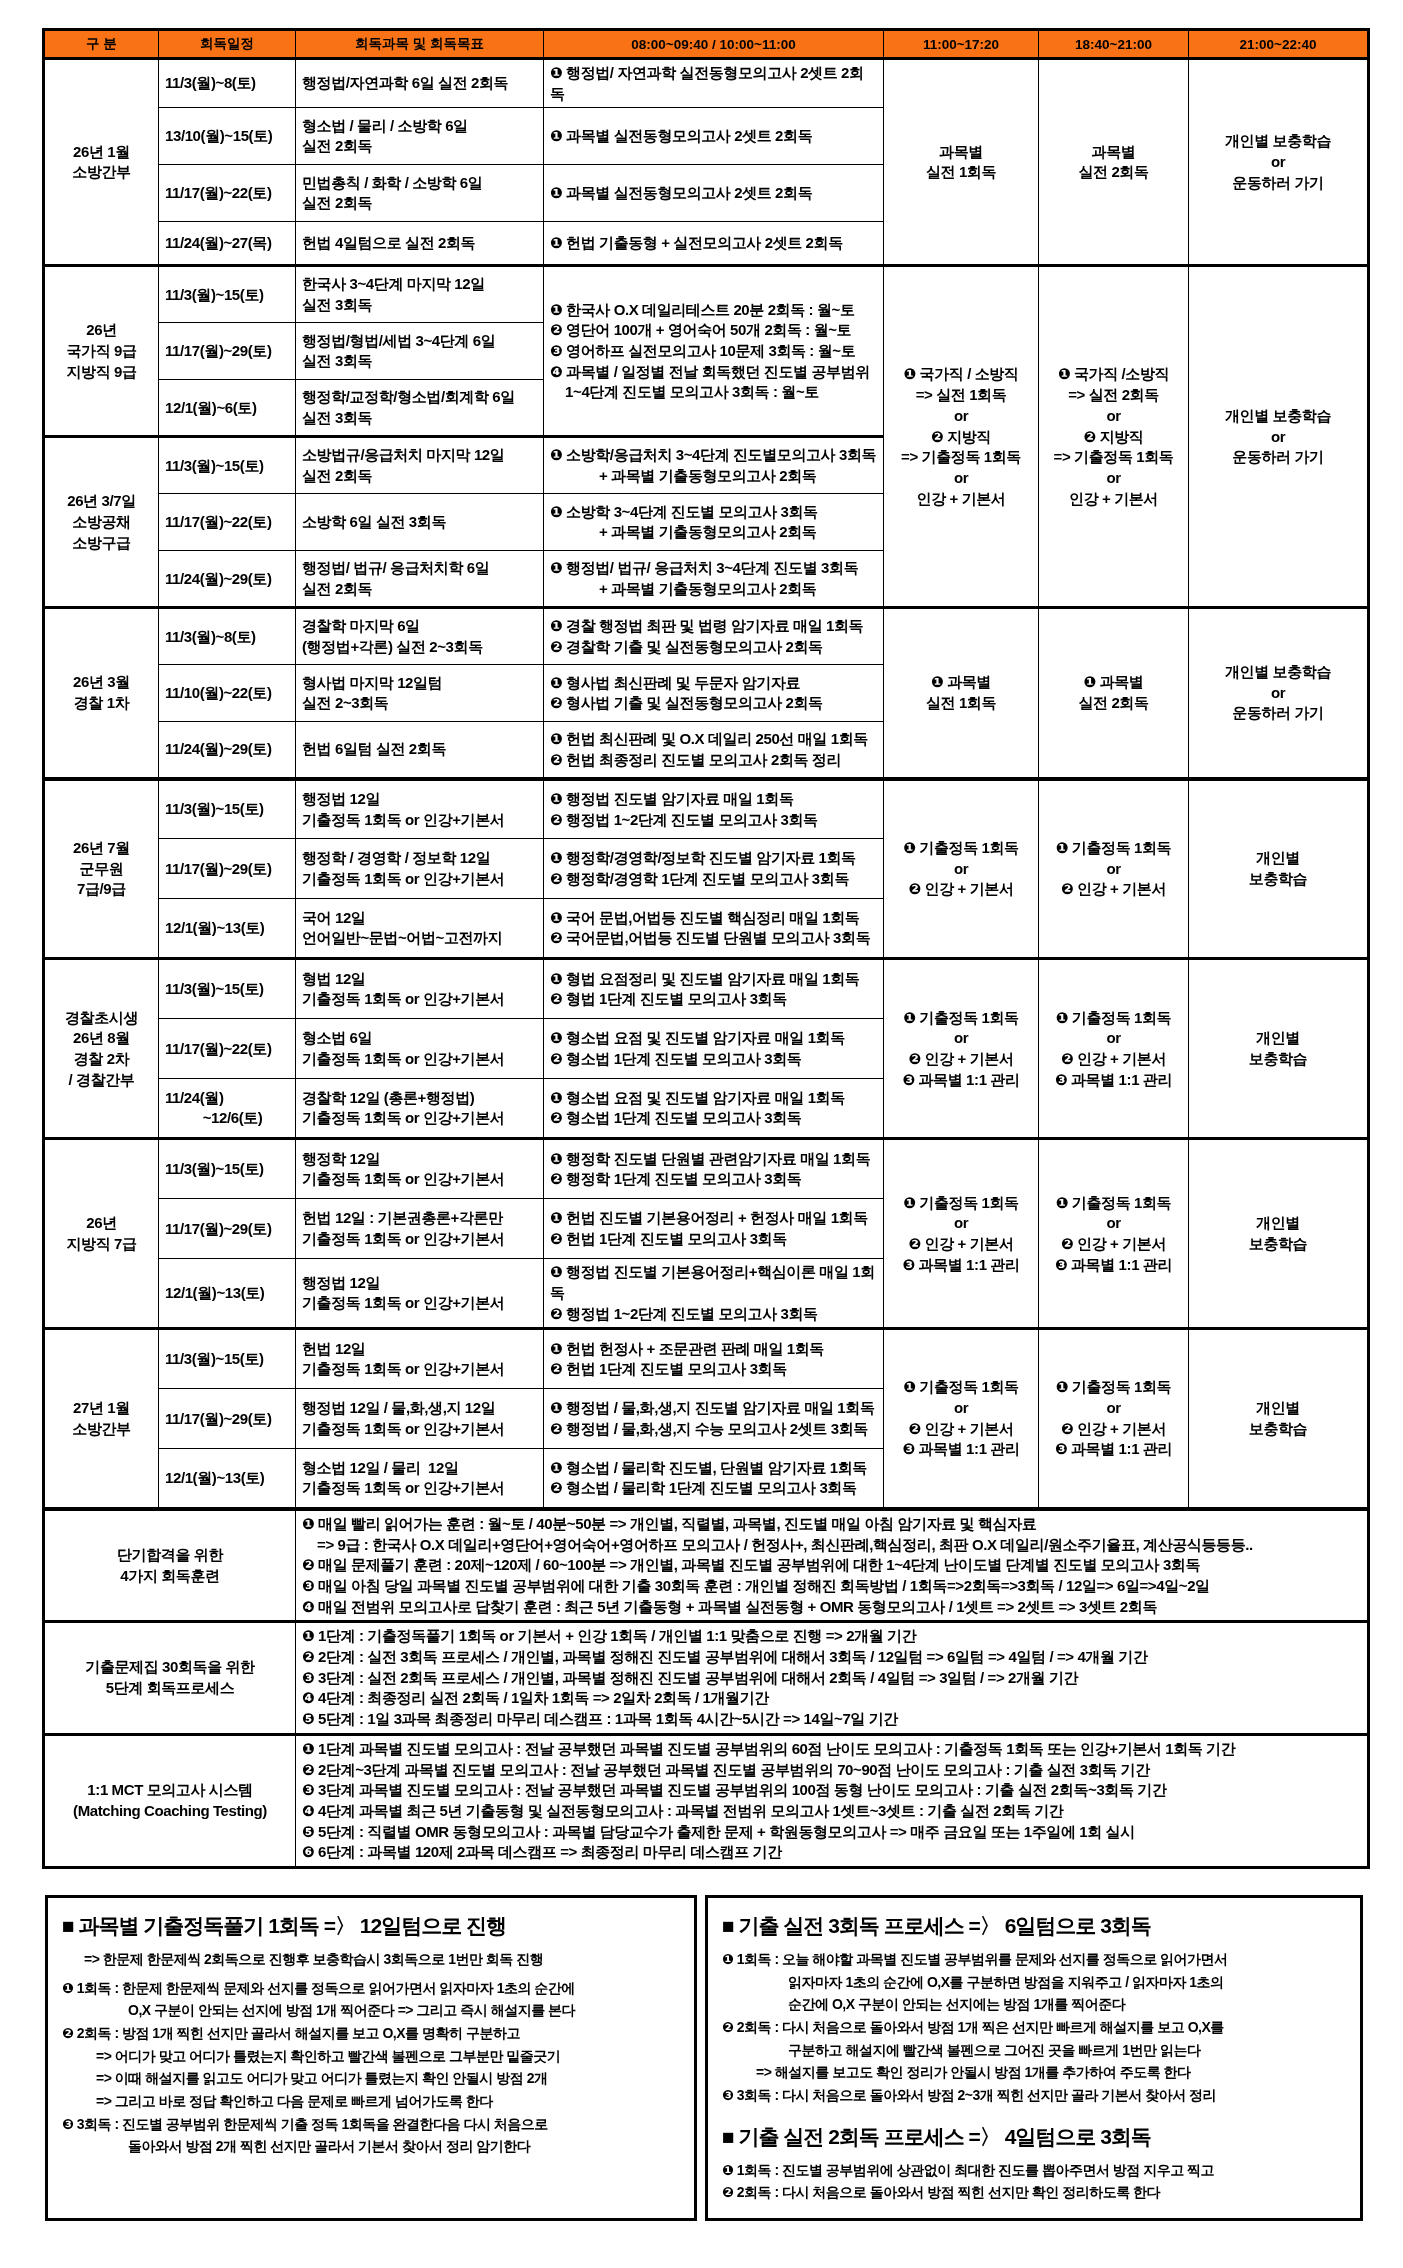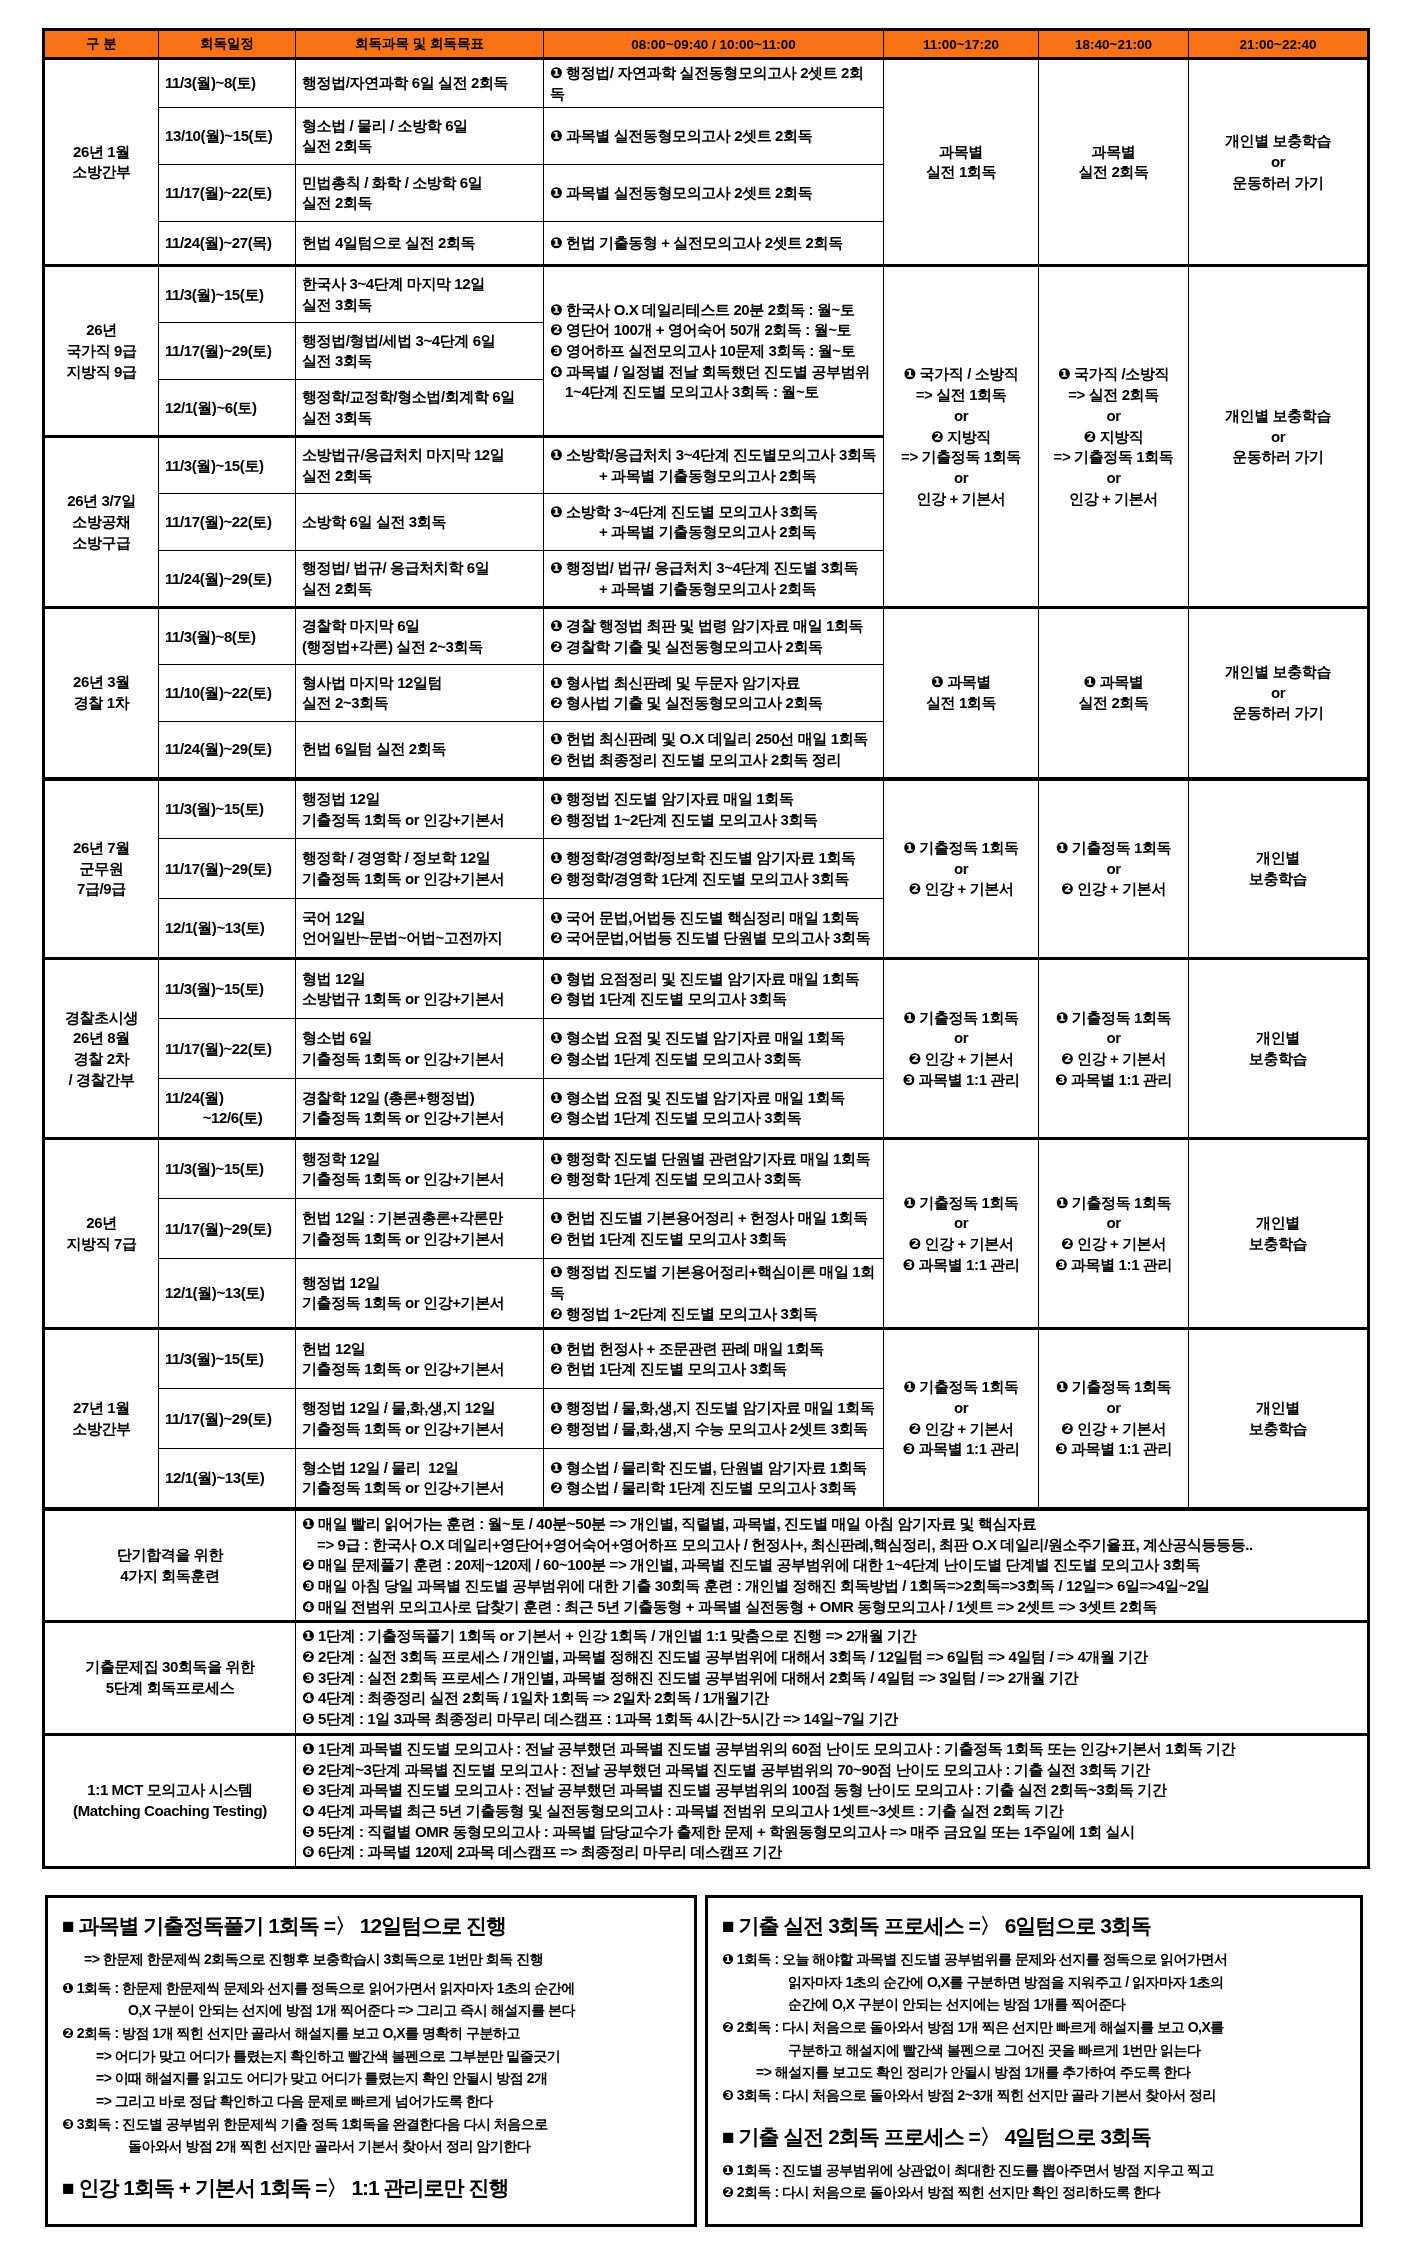--- a/index.html
+++ b/index.html
@@ -221,21 +221,21 @@
 ❷ 국어문법,어법등 진도별 단원별 모의고사 3회독</td>
       </tr>
 
       <tr class="gt r60">
         <td class="cname" rowspan="3">경찰초시생
 26년 8월
 경찰 2차
 / 경찰간부</td>
         <td class="cdate">11/3(월)~15(토)</td>
         <td class="csub">형법 12일
-소방법규 1회독 or 인강+기본서</td>
+기출정독 1회독 or 인강+기본서</td>
         <td class="cgoal">❶ 형법 요점정리 및 진도별 암기자료 매일 1회독
 ❷ 형법 1단계 진도별 모의고사 3회독</td>
         <td class="cpm" rowspan="3">❶ 기출정독 1회독
 or
 ❷ 인강 + 기본서
 ❸ 과목별 1:1 관리</td>
         <td class="cpm" rowspan="3">❶ 기출정독 1회독
 or
 ❷ 인강 + 기본서
 ❸ 과목별 1:1 관리</td>
@@ -362,21 +362,20 @@
       <div class="box-title">■ 과목별 기출정독풀기 1회독 =〉 12일텀으로 진행</div>
       <div class="bl sub">=&gt; 한문제 한문제씩 2회독으로 진행후 보충학습시 3회독으로 1번만 회독 진행</div>
       <div class="bl">❶ 1회독 : 한문제 한문제씩 문제와 선지를 정독으로 읽어가면서 읽자마자 1초의 순간에</div>
       <div class="bl c2">O,X 구분이 안되는 선지에 방점 1개 찍어준다 =&gt; 그리고 즉시 해설지를 본다</div>
       <div class="bl">❷ 2회독 : 방점 1개 찍힌 선지만 골라서 해설지를 보고 O,X를 명확히 구분하고</div>
       <div class="bl c1">=&gt; 어디가 맞고 어디가 틀렸는지 확인하고 빨간색 볼펜으로 그부분만 밑줄긋기</div>
       <div class="bl c1">=&gt; 이때 해설지를 읽고도 어디가 맞고 어디가 틀렸는지 확인 안될시 방점 2개</div>
       <div class="bl c1">=&gt; 그리고 바로 정답 확인하고 다음 문제로 빠르게 넘어가도록 한다</div>
       <div class="bl">❸ 3회독 : 진도별 공부범위 한문제씩 기출 정독 1회독을 완결한다음 다시 처음으로</div>
       <div class="bl c2">돌아와서 방점 2개 찍힌 선지만 골라서 기본서 찾아서 정리 암기한다</div>
-      <div class="box-title mt">■ 인강 1회독 + 기본서 1회독 =〉 1:1 관리로만 진행</div>
     </div>
     <div class="pbox right">
       <div class="box-title">■ 기출 실전 3회독 프로세스 =〉 6일텀으로 3회독</div>
       <div class="bl">❶ 1회독 : 오늘 해야할 과목별 진도별 공부범위를 문제와 선지를 정독으로 읽어가면서</div>
       <div class="bl c2">읽자마자 1초의 순간에 O,X를 구분하면 방점을 지워주고 / 읽자마자 1초의</div>
       <div class="bl c2">순간에 O,X 구분이 안되는 선지에는 방점 1개를 찍어준다</div>
       <div class="bl">❷ 2회독 : 다시 처음으로 돌아와서 방점 1개 찍은 선지만 빠르게 해설지를 보고 O,X를</div>
       <div class="bl c2">구분하고 해설지에 빨간색 볼펜으로 그어진 곳을 빠르게 1번만 읽는다</div>
       <div class="bl c1">=&gt; 해설지를 보고도 확인 정리가 안될시 방점 1개를 추가하여 주도록 한다</div>
       <div class="bl">❸ 3회독 : 다시 처음으로 돌아와서 방점 2~3개 찍힌 선지만 골라 기본서 찾아서 정리</div>

